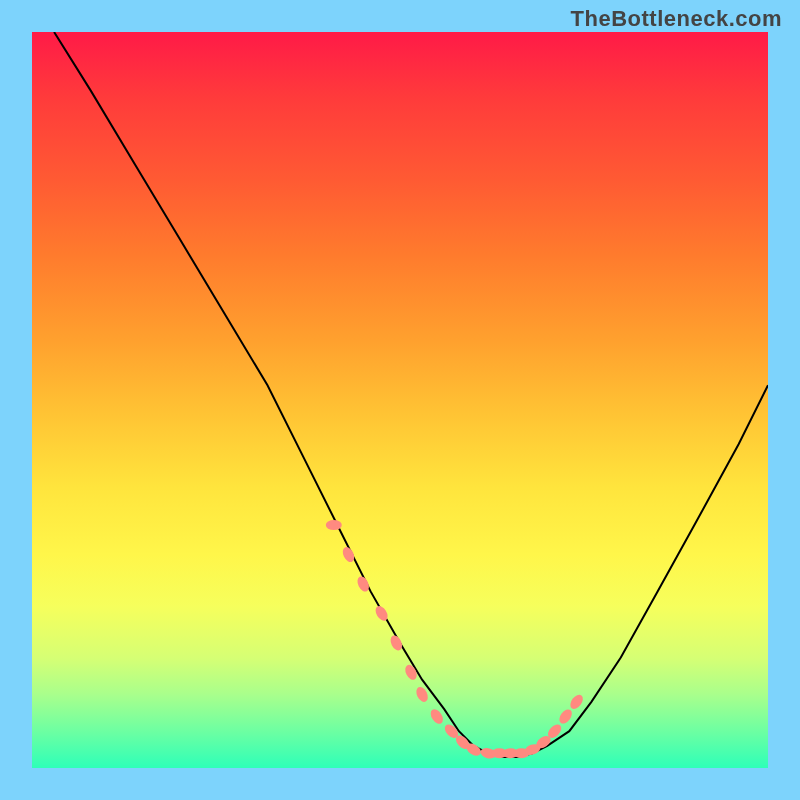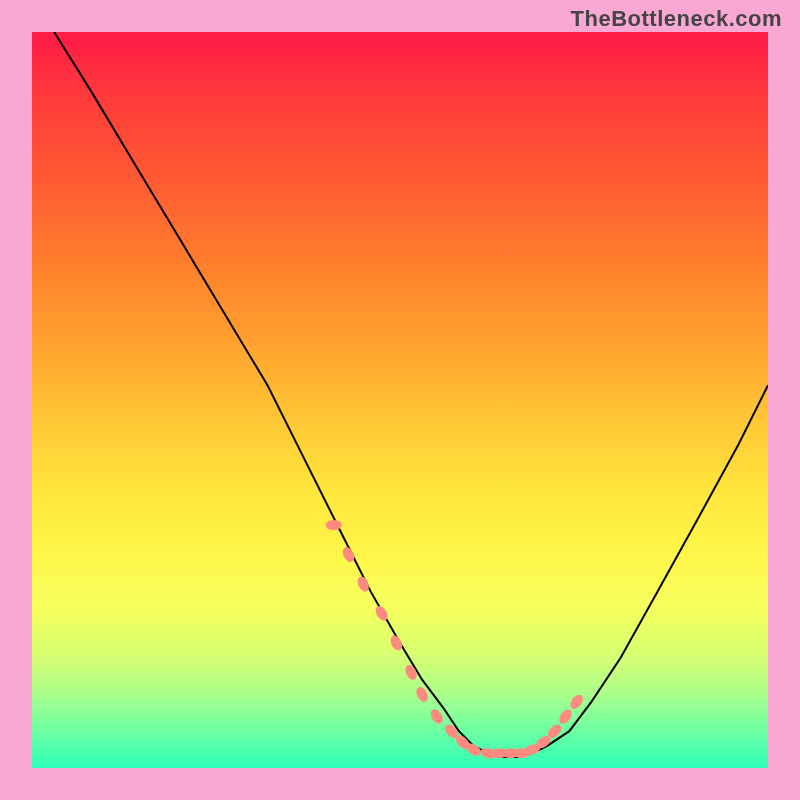--- a/index.html
+++ b/index.html
@@ -1,20 +1,20 @@
 <!DOCTYPE html>
 <html><head>
 <meta charset="utf-8">
 <style>
   * { margin: 0; padding: 0; box-sizing: border-box; }
   body { width: 800px; height: 800px; background: #000; font-family: Arial, sans-serif; overflow: hidden; }
   .frame {
     width: 800px;
     height: 800px;
-    background: #f9a8d4;
+    background: #7dd3fc;
     position: relative;
   }
   .watermark {
     position: absolute;
     top: 6px;
     right: 18px;
     color: #444;
     font-size: 22px;
     font-weight: bold;
     letter-spacing: 0.5px;

